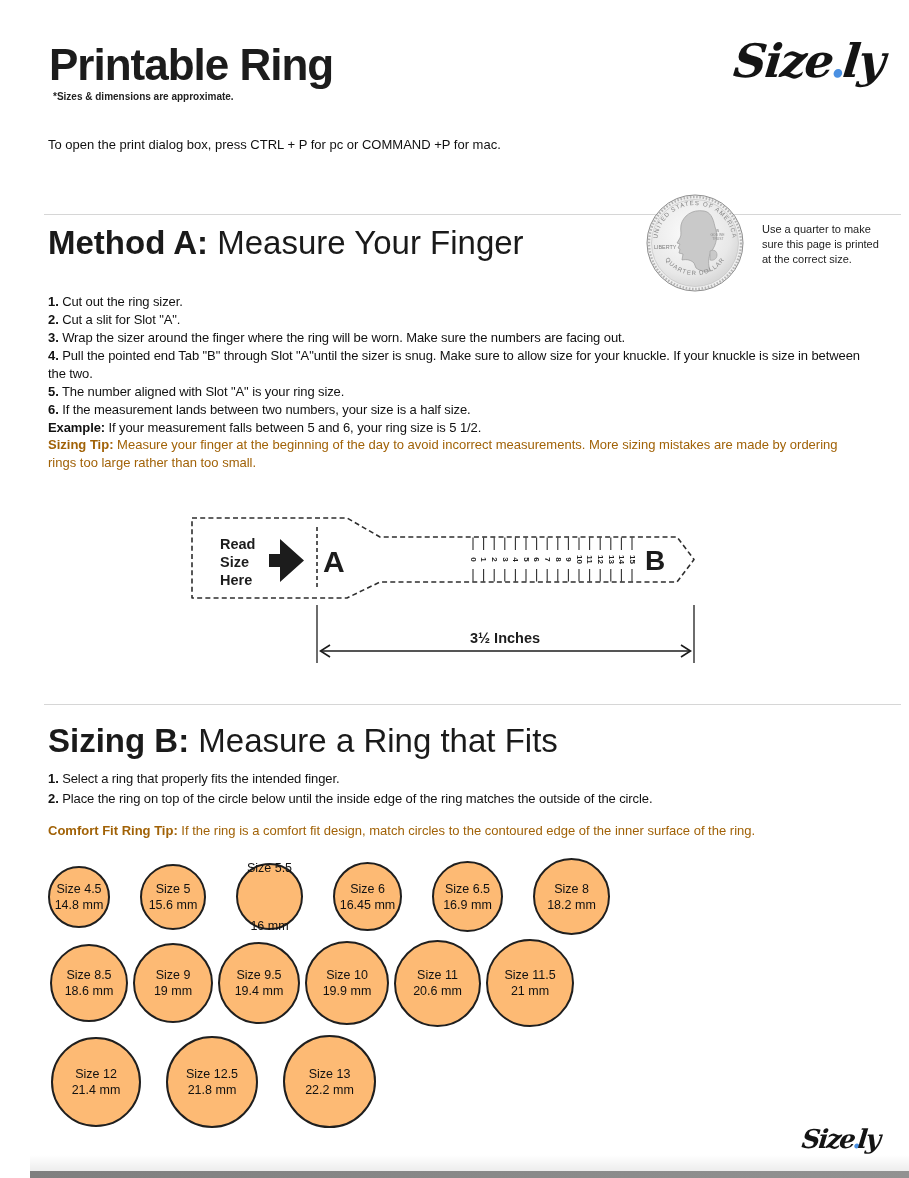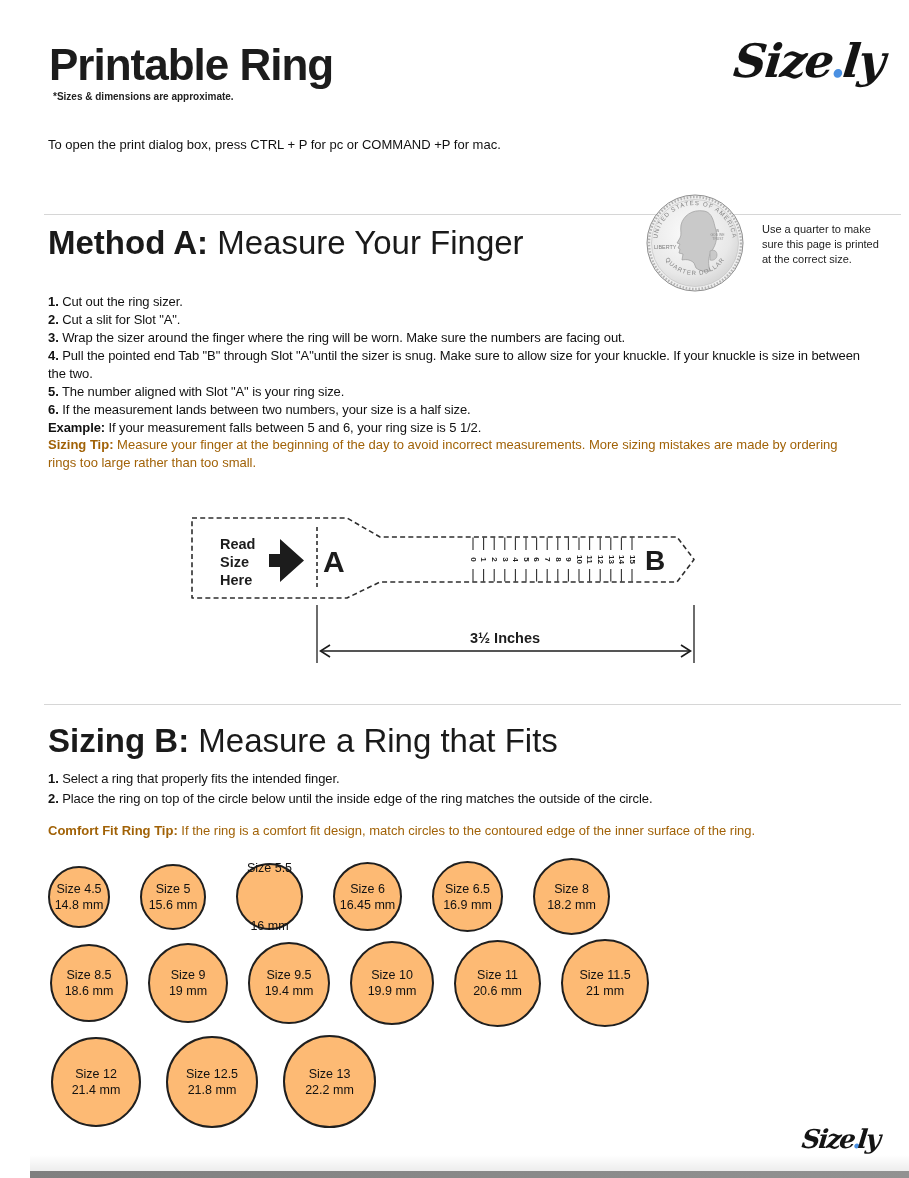--- a/index.html
+++ b/index.html
@@ -37,21 +37,21 @@
   .tip-sizing { top:436px; }
   .tip-comfort { top:822px; width:840px; }
 
   .quarter-wrap { position:absolute; left:646px; top:194px; width:98px; height:98px; z-index:2; }
   .quarter-caption { position:absolute; left:762px; top:222px; width:122px; font-size:11px; line-height:15px; color:#222; }
 
   .sizer-svg { position:absolute; left:185px; top:510px; }
 
   .circle-row { position:absolute; left:0; display:flex; align-items:center; }
   .row1 { top:858px; height:77px; padding-left:48px; gap:30px; }
-  .row2 { top:939px; height:88px; padding-left:50px; gap:20px; }
+  .row2 { top:939px; height:88px; padding-left:50px; gap:5px; }
   .row3 { top:1035px; height:93px; padding-left:51px; gap:25px; }
   .ring-circle { border:2px solid #1f1f1f; border-radius:50%; background:#fdba74; display:flex; flex-direction:column; align-items:center; justify-content:center; text-align:center; font-size:12.5px; line-height:16px; color:#111; flex:0 0 auto; }
 
   .page-shadow { position:absolute; left:30px; right:0; bottom:7px; height:16px; background:linear-gradient(to bottom, rgba(0,0,0,0), rgba(0,0,0,0.07)); }
   .bottom-bar { position:absolute; left:30px; right:0; bottom:0; height:7px; background:linear-gradient(to right,#7f7f7f,#929292); }
 
   svg text { font-family:"Liberation Sans", sans-serif; }
 </style>
 </head>
 <body>

